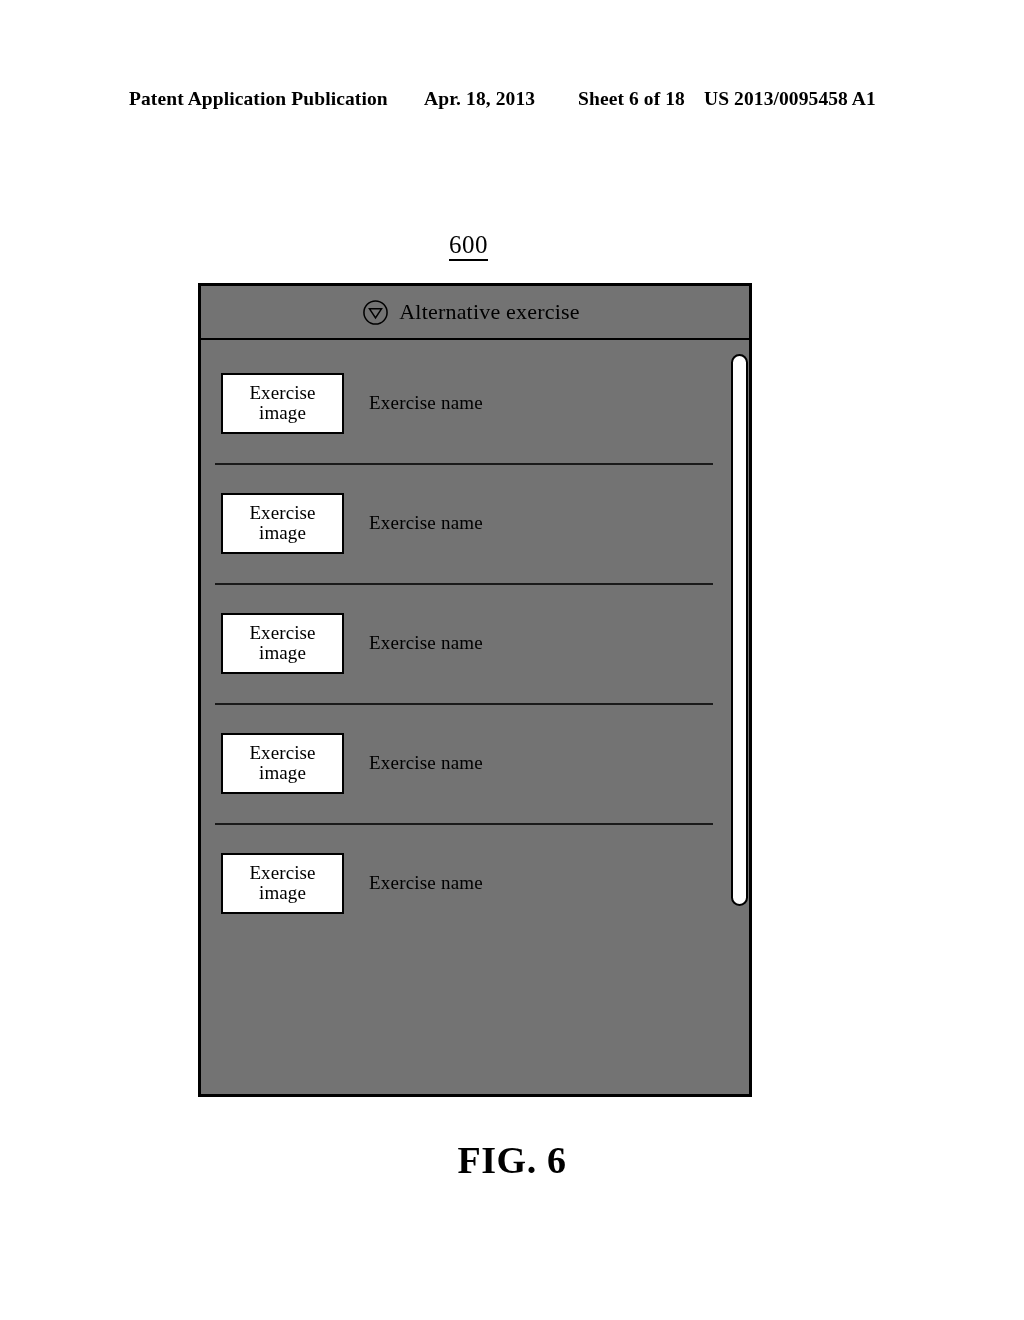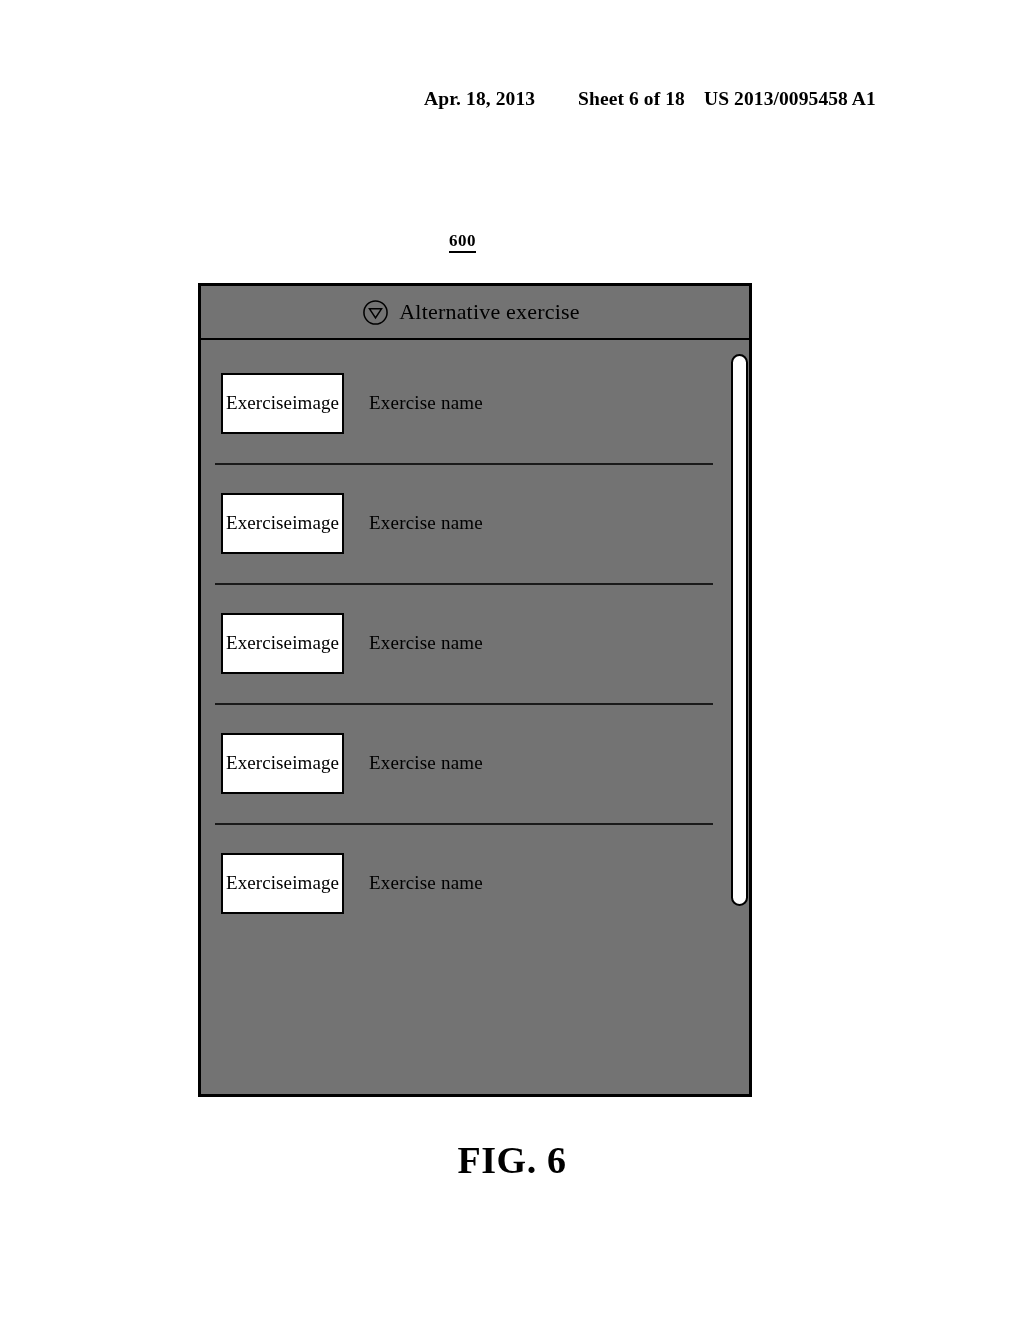--- a/index.html
+++ b/index.html
@@ -36,26 +36,25 @@
   .hdr-pub   { left: 129px; top: 0; }
   .hdr-date  { left: 424px; top: 0; }
   .hdr-sheet { left: 578px; top: 0; }
   .hdr-num   { left: 704px; top: 0; }
 
   
   .ref-600 {
     position: absolute;
     left: 449px;
     top: 232px;
-    font-size: 17px;
+    font-size: 25px;
     letter-spacing: 0.5px;
     border-bottom: 2px solid #000;
     padding-bottom: 1px;
     line-height: 1.05;
-    font-weight: bold;
   }
 
   
   .device-frame {
     position: absolute;
     left: 198px;
     top: 283px;
     width: 554px;
     height: 814px;
     border: 3px solid #000;
@@ -118,21 +117,21 @@
   .list-row.r3 { top: 363px; }
   .list-row.r4 { top: 483px; }
 
   .thumb {
     width: 123px;
     height: 61px;
     margin-left: 6px;
     border: 2px solid #000;
     box-sizing: border-box;
     display: flex;
-    flex-direction: row;
+    flex-direction: column;
     align-items: center;
     justify-content: center;
     flex: 0 0 auto;
     background: #fff;
   }
   .thumb-line {
     font-size: 19px;
     line-height: 1.04;
     letter-spacing: 0.1px;
     white-space: nowrap;
@@ -179,20 +178,21 @@
     text-align: center;
     font-weight: bold;
     font-size: 38px;
     letter-spacing: 0.6px;
   }
 </style>
 </head>
 <body>
 
 <div class="page-header">
+  <span class="hdr-pub">Patent Application Publication</span>
   <span class="hdr-date">Apr. 18, 2013</span>
   <span class="hdr-sheet">Sheet 6 of 18</span>
   <span class="hdr-num">US 2013/0095458 A1</span>
 </div>
 
 <div class="ref-600">600</div>
 
 <div class="device-frame">
 
   <div class="title-bar">

